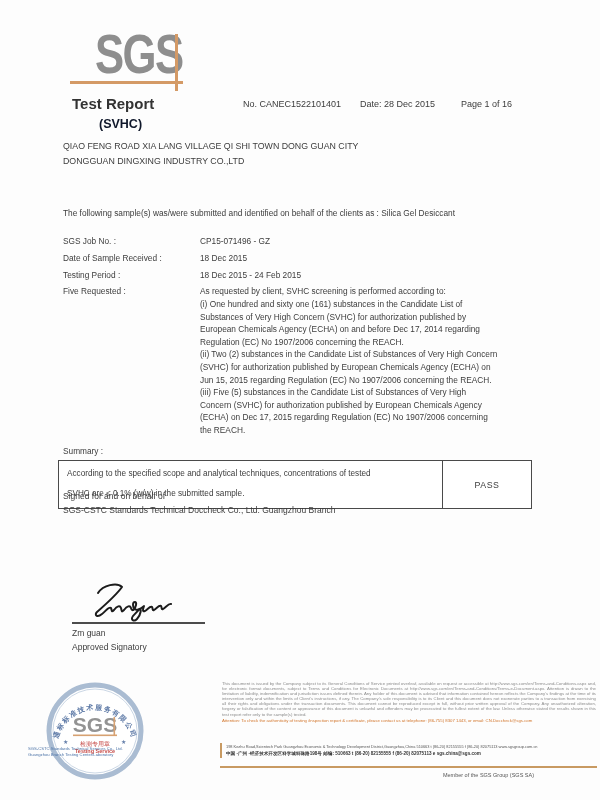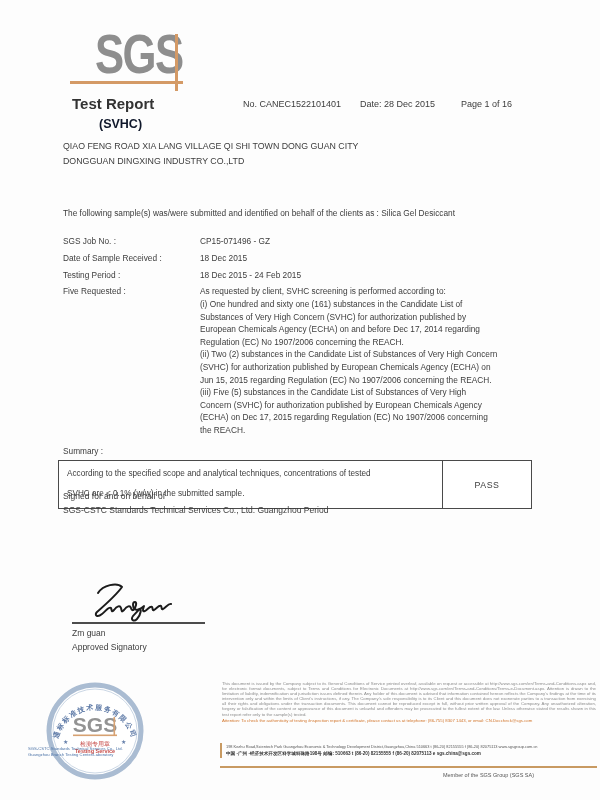--- a/index.html
+++ b/index.html
@@ -107,21 +107,21 @@
     <div class="summary-h">Summary :</div>
     <div class="sum-table">
       <div class="sum-cell-text">According to the specified scope and analytical techniques, concentrations of tested
 SVHC are ≤ 0.1% (w/w) in the submitted sample.</div>
       <div class="sum-cell-pass">PASS</div>
     </div>
   </div>
 
   <div class="signed">
     <div>Signed for and on behalf of</div>
-    <div>SGS-CSTC Standards Technical Services Co., Ltd. Guangzhou Period</div>
+    <div>SGS-CSTC Standards Technical Doccheck Co., Ltd. Guangzhou Branch</div>
   </div>
 
   <svg class="sig-svg" width="125" height="44" viewBox="0 0 125 44">
     <path d="M14 13 C19 5 33 2 38 7 C33 14 21 25 13 32 C10 35 13 38 18 34 C22 31 25 26 27 28 C28 30 27 33 30 30 C33 26 36 25 37 28 C38 31 37 33 40 30 C43 26 46 25 47 28 C48 32 51 30 52 25 C53 21 49 21 49 25 C49 29 52 31 55 29 C58 27 57 35 53 39 C50 42 46 40 49 36 C52 32 57 28 60 26 C59 29 58 32 61 31 C64 29 66 26 68 27 C69 28 68 31 70 30 C73 28 75 25 77 26 C78 27 77 30 79 29 C82 27 85 23 87 24" fill="none" stroke="#1c1c1c" stroke-width="2" stroke-linecap="round" stroke-linejoin="round"></path>
   </svg>
   <div class="sig-line"></div>
   <div class="sig-name">Zm guan</div>
   <div class="sig-role">Approved Signatory</div>
 
   <div class="footer">

